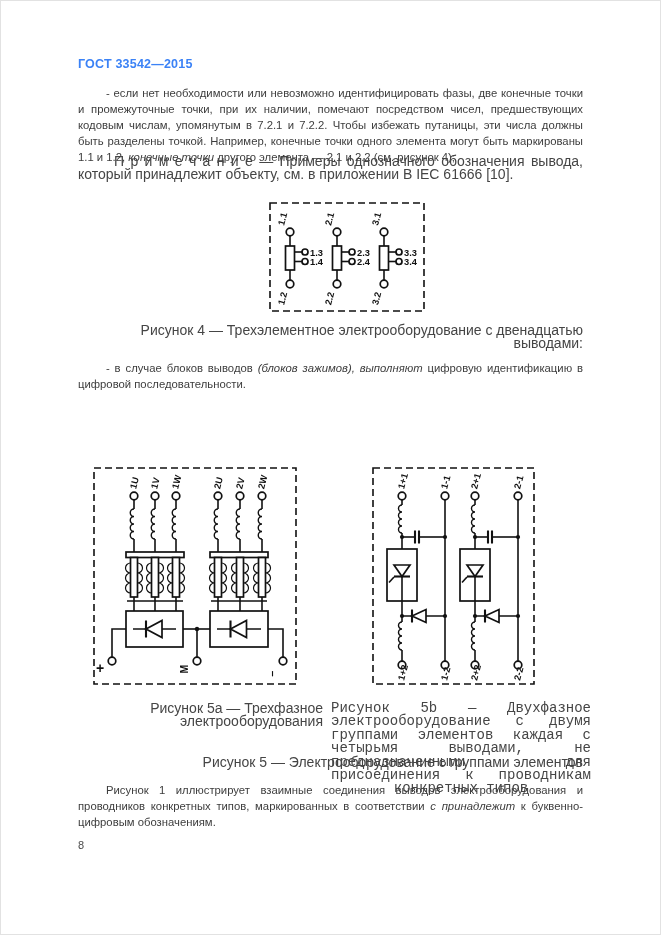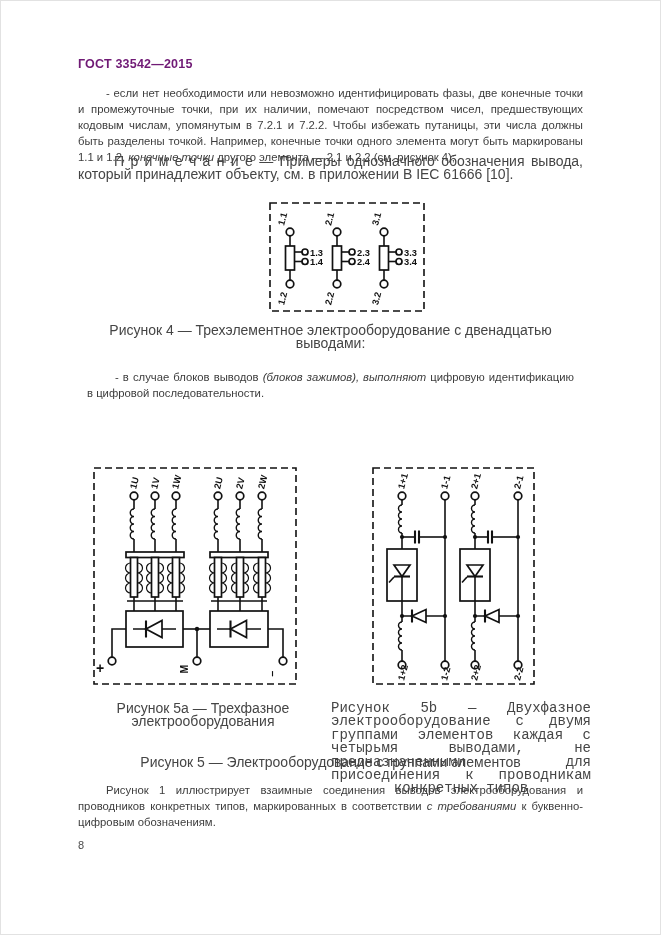--- a/index.html
+++ b/index.html
@@ -3,29 +3,29 @@
 <meta charset="utf-8">
 <style>
   html,body { margin:0; padding:0; }
   body {
     width:661px; height:935px; background:#ffffff; position:relative;
     font-family:"Liberation Sans", sans-serif; color:#3d3d3d;
     box-shadow: inset 0 0 0 1px #e2e2e2;
     overflow:hidden;
   }
   .abs { position:absolute; }
-  .hdr { left:78px; top:57px; font-size:12.5px; font-weight:bold; color:#701a75; letter-spacing:.2px; }
+  .hdr { left:78px; top:57px; font-size:12.5px; font-weight:bold; color:#3b82f6; letter-spacing:.2px; }
   .txt { left:78px; width:505px; text-align:justify; }
   .body { font-size:11.3px; line-height:15.9px; }
-  .body p { margin:9px; text-indent:28px; }
+  .body p { margin:0; text-indent:28px; }
   .indent { text-indent:28px; }
   .it { font-style:italic; }
   .small { font-size:14px; line-height:13.4px; color:#454545; }
   .note { text-indent:36px; }
-  .cap { text-align:center; }
+  .cap { text-align:right; }
   .capjust { text-align:justify; text-align-last:center;font-family:Liberation Mono, monospace; }
   .pagenum { left:78px; top:839px; font-size:11px; color:#4a4a4a; }
 
   svg.fig { position:absolute; }
   svg.fig line, svg.fig path { stroke:#111; stroke-width:1.6; fill:none; }
   svg.fig rect { stroke:#111; stroke-width:1.7; fill:#ffffff; }
   svg.fig rect.border { fill:none; stroke-width:1.6; stroke-dasharray:7,4; }
   svg.fig circle.term { stroke:#111; stroke-width:1.7; fill:#ffffff; }
   svg.fig circle.dot { fill:#111; stroke:none; }
   svg.fig path.tri { fill:#ffffff; stroke:#111; stroke-width:1.7; }
@@ -300,15 +300,15 @@
 </svg>
 
 <div class="abs small cap" style="left:83px; top:702px; width:240px">
   <div>Рисунок 5a — Трехфазное электрооборудования</div>
 </div>
 
 <div class="abs small capjust" style="left:331px; top:702px; width:260px">Рисунок 5b — Двухфазное электрооборудование с двумя группами элементов каждая с четырьмя выводами, не предназначенными для присоединения к проводникам конкретных типов</div>
 
 <div class="abs txt small cap" style="top:756px">Рисунок 5 — Электрооборудование с группами элементов</div>
 
-<div class="abs txt body indent" style="top:783px"><span>Рисунок 1 иллюстрирует взаимные соединения выводов электрооборудования и проводников конкретных типов, маркированных в соответствии </span><span class="it">с требованиями</span><span> к буквенно-цифровым обозначениям.</span></div>
+<div class="abs txt body indent" style="top:783px"><span>Рисунок 1 иллюстрирует взаимные соединения выводов электрооборудования и проводников конкретных типов, маркированных в соответствии </span><span class="it">с принадлежит</span><span> к буквенно-цифровым обозначениям.</span></div>
 
 <div class="abs pagenum">8</div>
 
 </body></html>

